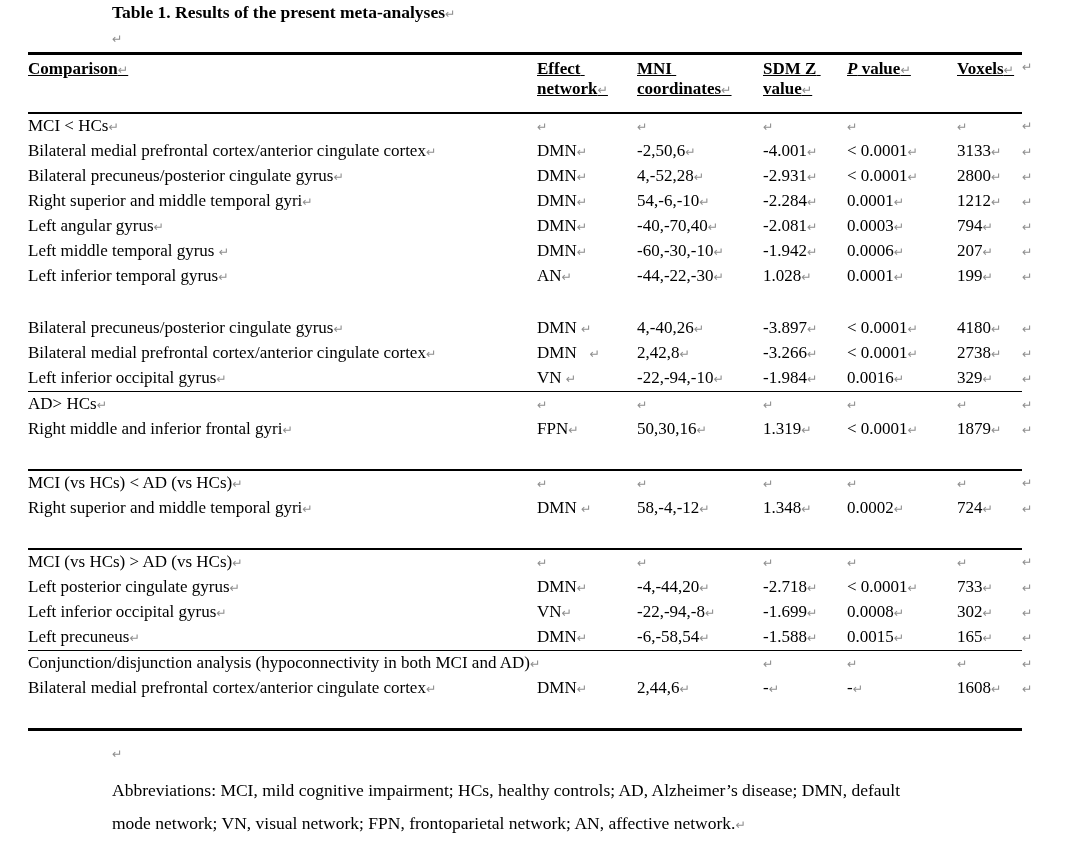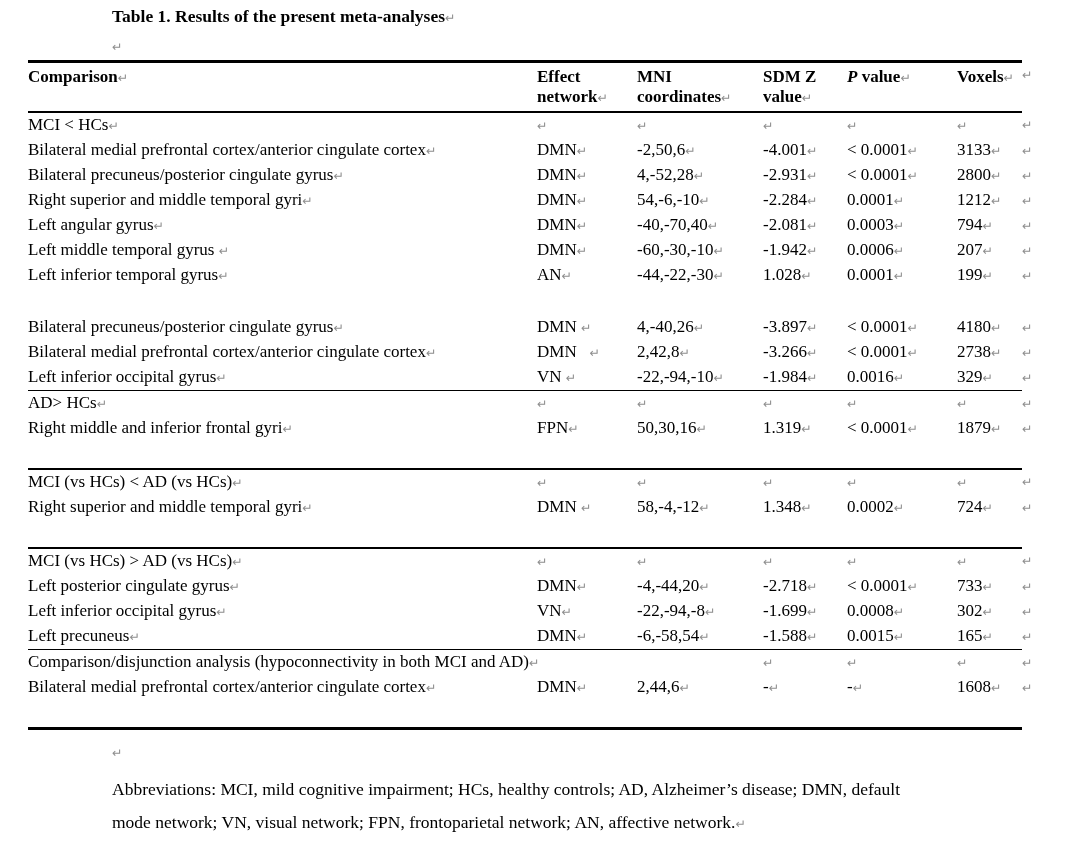--- a/index.html
+++ b/index.html
@@ -1,25 +1,25 @@
 <!DOCTYPE html>
 <html><head>
 <meta charset="utf-8">
 <style>
   html,body{margin:0;padding:0;background:#fff;}
   .page{width:1078px;height:856px;background:#ffffff;color:#000;
         font-family:"Liberation Serif","DejaVu Serif",serif;overflow:hidden;position:relative;}
-  .doc-title{margin:3px 12px 0 112px;font-size:17.5px;font-weight:bold;line-height:26px;}
+  .doc-title{margin:3px 12px 0 112px;font-size:17.5px;font-weight:bold;line-height:19px;}
   .empty-line{margin:0 0 0 112px;height:29px;line-height:29px;}
   .pilcrow{font-family:"DejaVu Sans",sans-serif;color:#8e8e8e;font-size:12.5px;font-weight:normal;font-style:normal;}
   table.meta{margin-left:28px;border-collapse:collapse;table-layout:fixed;width:1050px;font-size:17px;}
   table.meta td{padding:0;vertical-align:top;line-height:24px;white-space:pre-wrap;}
   td.c0{padding-left:10px;}
   thead td.b{border-top:3px solid #000;border-bottom:2px solid #000;font-weight:bold;
-             line-height:20px;padding-top:4px;padding-bottom:3px;}
+             line-height:20px;padding-top:4px;padding-bottom:12px;text-decoration:underline;}
   thead td.hpr{padding-right:14px;margin-left:10px;}
   thead td.out{border:none;font-weight:normal;}
   td.top-thin{border-top:1px solid #000;}
   td.top-thick{border-top:2px solid #000;}
   td.bot{border-bottom:3px solid #000;}
   tr.pad > td{padding-bottom:27px;}
   tr.sec-row b{font-weight:normal;}
   td.out{padding-left:8px;}
   .abbrev{margin:8px 0 0 112px;width:810px;font-size:17.5px;line-height:32.5px;}
   .after-table{margin:8px 0 0 112px;height:27px;line-height:27px;}
@@ -211,21 +211,21 @@
         <tr>
           <td class="b c0 num">Left precuneus<span class="pilcrow">↵</span></td>
           <td class="b c1 num">DMN<span class="pilcrow">↵</span></td>
           <td class="b c2 num">-6,-58,54<span class="pilcrow">↵</span></td>
           <td class="b c3 num">-1.588<span class="pilcrow">↵</span></td>
           <td class="b c4 num">0.0015<span class="pilcrow">↵</span></td>
           <td class="b c5 num">165<span class="pilcrow">↵</span></td>
           <td class="out"><span class="pilcrow">↵</span></td>
         </tr>
         <tr class="sec-row">
-          <td class="b c0 top-thin" colspan="3"><b>Comparison/disjunction analysis</b> (hypoconnectivity in both MCI and AD)<span class="pilcrow">↵</span></td>
+          <td class="b c0 top-thin" colspan="3"><b>Conjunction/disjunction analysis</b> (hypoconnectivity in both MCI and AD)<span class="pilcrow">↵</span></td>
           <td class="b c3 top-thin"><span class="pilcrow">↵</span></td>
           <td class="b c4 top-thin"><span class="pilcrow">↵</span></td>
           <td class="b c5 top-thin"><span class="pilcrow">↵</span></td>
           <td class="out"><span class="pilcrow">↵</span></td>
         </tr>
         <tr class="pad">
           <td class="b c0 num bot">Bilateral medial prefrontal cortex/anterior cingulate cortex<span class="pilcrow">↵</span></td>
           <td class="b c1 num bot">DMN<span class="pilcrow">↵</span></td>
           <td class="b c2 num bot">2,44,6<span class="pilcrow">↵</span></td>
           <td class="b c3 num bot">-<span class="pilcrow">↵</span></td>

